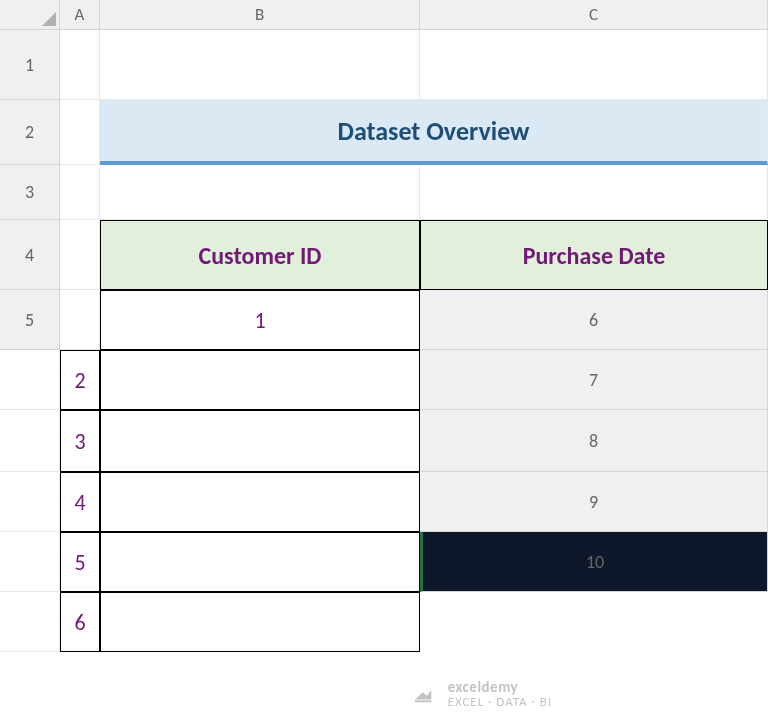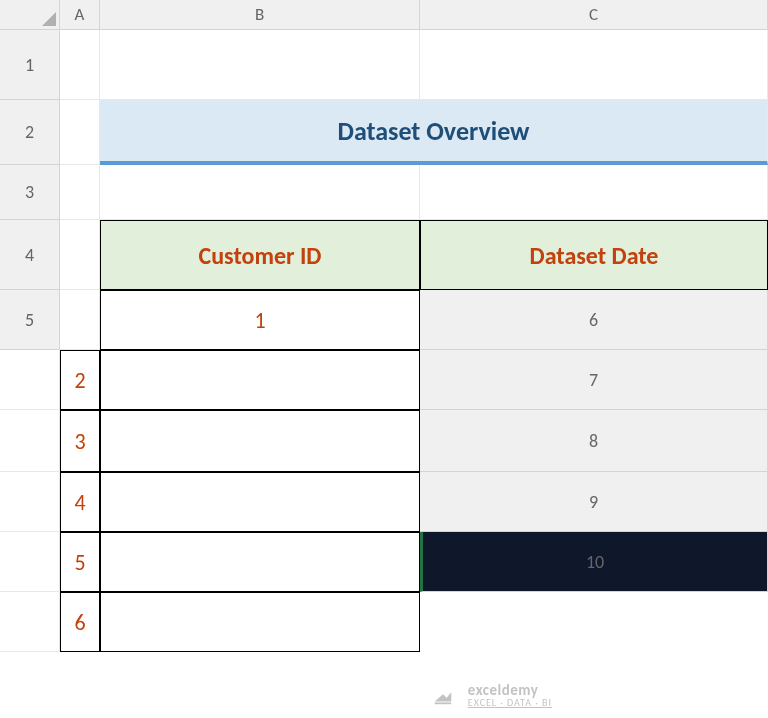--- a/index.html
+++ b/index.html
@@ -61,21 +61,21 @@
       background: #0f172a;
       border-left: 3px solid #217346;
     }
     .cell {
       border-right: 1px solid #e8e8e8;
       border-bottom: 1px solid #e8e8e8;
       display: flex;
       align-items: center;
       justify-content: center;
       font-size: 22px;
-      color: #c2410c;
+      color: #701a75;
       background: #fff;
     }
     .title-cell {
       background: #dbe9f5;
       border-bottom: 4px solid #5b9bd5;
       font-size: 26px;
       font-weight: bold;
       color: #1f4e79;
       grid-column: 3 / 5;
     }
@@ -112,23 +112,22 @@
       display: flex;
       flex-direction: column;
       line-height: 1;
     }
     .watermark-brand {
       font-size: 15px;
       font-weight: bold;
       letter-spacing: 0.5px;
     }
     .watermark-tag {
-      font-size: 10px;
+      font-size: 13px;
       letter-spacing: 1px;
-      text-decoration: underline;
     }
   </style>
 </head>
 <body>
 
 <div class="spreadsheet">
 
   <div class="corner"></div>
   <div class="col-header">A</div>
   <div class="col-header">B</div>
@@ -144,21 +143,21 @@
   <div class="cell title-cell">Dataset Overview</div>
 
   <div class="row-header">3</div>
   <div class="spacer-a"></div>
   <div class="cell"></div>
   <div class="cell"></div>
 
   <div class="row-header">4</div>
   <div class="spacer-a"></div>
   <div class="cell table-header">Customer ID</div>
-  <div class="cell table-header">Dataset Date</div>
+  <div class="cell table-header">Purchase Date</div>
 
   <div class="row-header">5</div>
   <div class="spacer-a"></div>
   <div class="cell table-cell">1</div>
 
   <div class="row-header">6</div>
   <div class="spacer-a"></div>
   <div class="cell table-cell">2</div>
   <div class="cell table-cell"></div>
 

